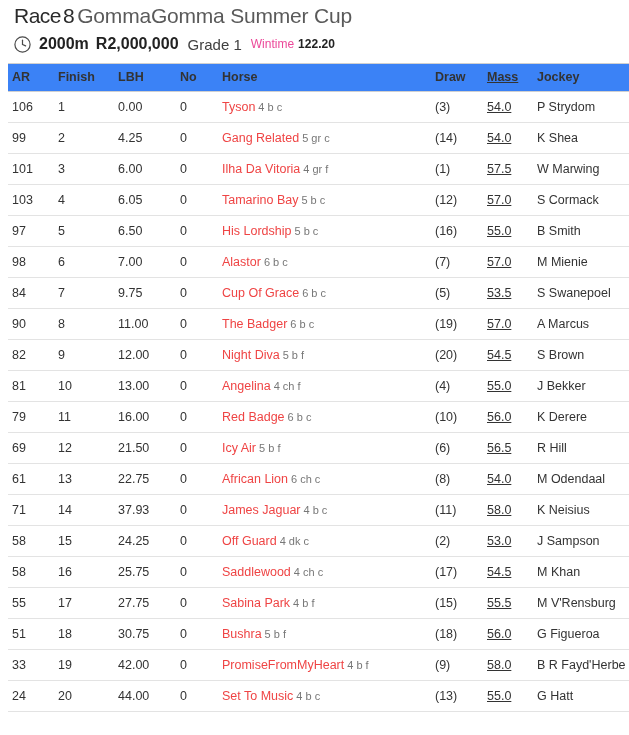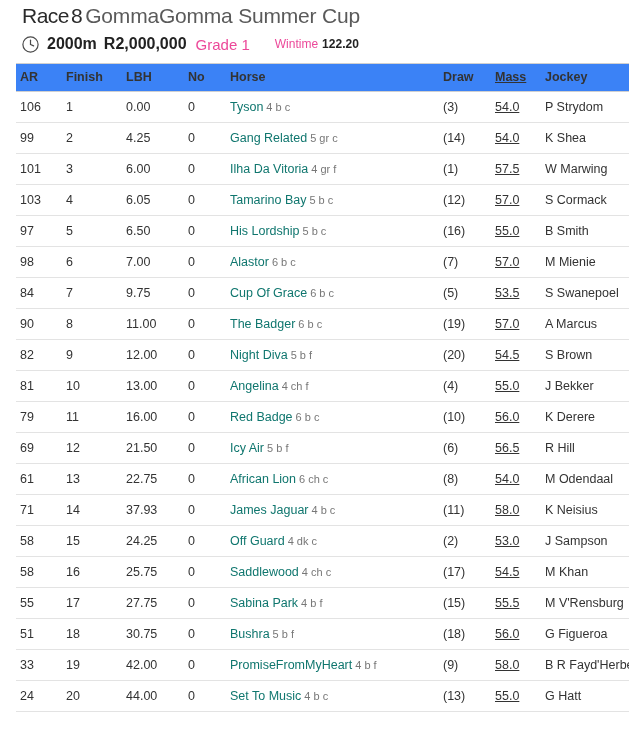--- a/index.html
+++ b/index.html
@@ -10,21 +10,21 @@
   body {
     width: 629px;
     height: 735px;
     font-family: "Liberation Sans", sans-serif;
     color: #333333;
     overflow: hidden;
   }
   .page {
     width: 581px;
     box-sizing: border-box;
-    padding: 0 16px;
+    padding: 0 8px;
   }
   
   .race-header {
     display: flex;
     align-items: baseline;
     padding: 4px 0 2px 6px;
     white-space: nowrap;
   }
   .race-label {
     font-size: 21px;
@@ -63,22 +63,22 @@
     margin-right: 7px;
   }
   .stake {
     font-size: 16px;
     font-weight: bold;
     color: #222;
     margin-right: 9px;
   }
   .grade {
     font-size: 15px;
-    color: #ec4899;
-    margin-right: 25px;
+    color: #404040;
+    margin-right: 9px;
   }
   .wintime-label {
     font-size: 12px;
     color: #ec4899;
     margin-right: 4px;
   }
   .wintime-val {
     font-size: 12px;
     font-weight: bold;
     color: #222;
@@ -114,21 +114,21 @@
   .col-lbh    { width: 54px; }
   .col-no     { width: 34px; }
   .col-horse  { width: 205px; }
   .col-draw   { width: 44px; text-align: left; }
   .col-mass   { width: 42px; }
   .col-jockey { width: 110px; }
   th.col-draw, td.col-draw { text-align: left; }
   th.col-mass, td.col-mass { text-align: left; text-decoration: underline; }
 
   .horse-link {
-    color: #0f766e;
+    color: #ef4444;
     text-decoration: none;
     cursor: pointer;
   }
   .horse-detail {
     color: #777777;
     font-size: 11px;
     margin-left: 3px;
   }
 </style>
 </head>

